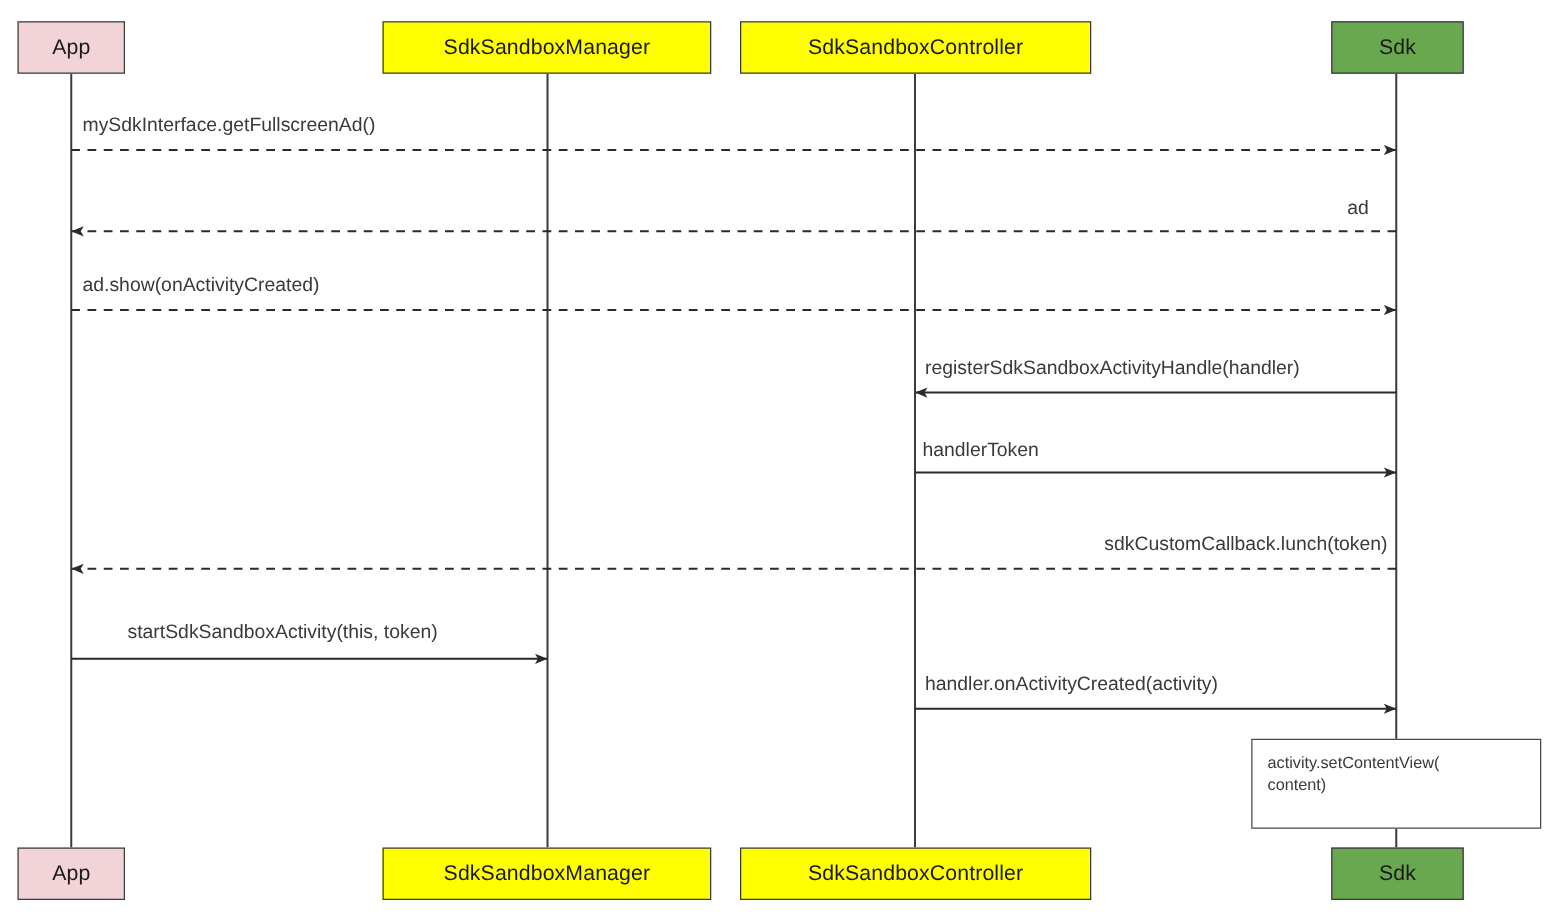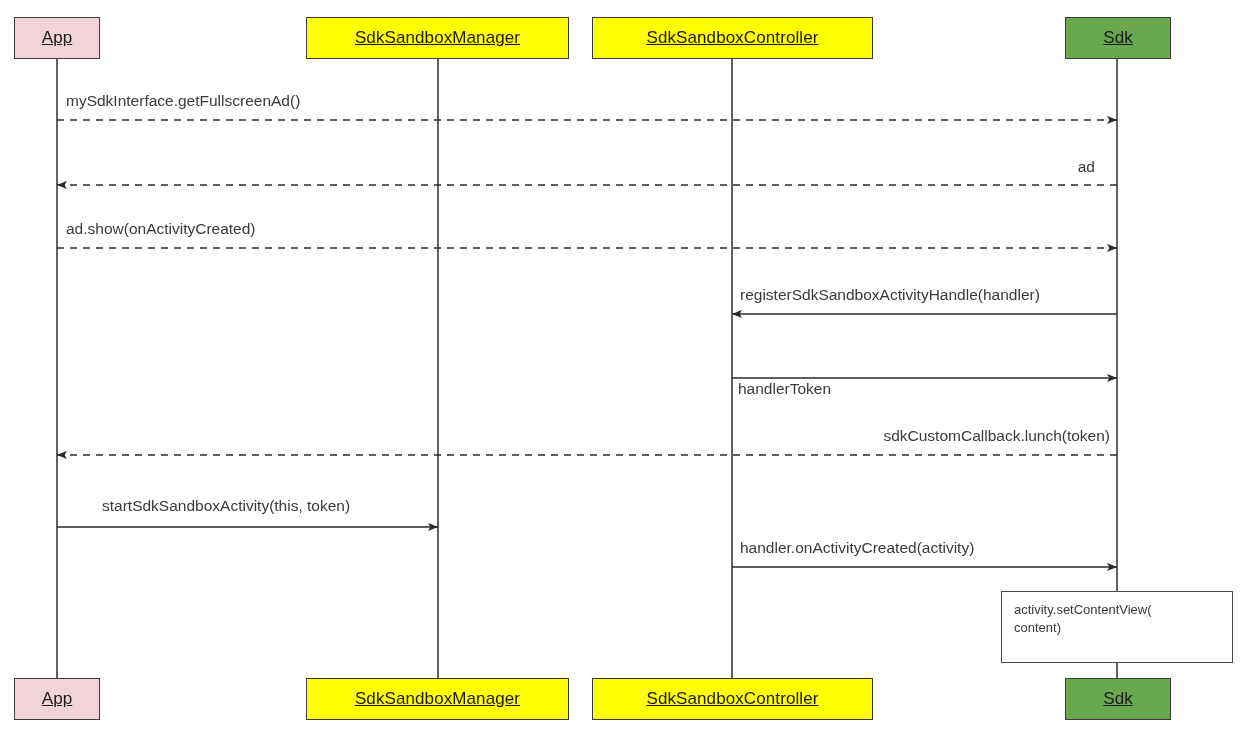--- a/index.html
+++ b/index.html
@@ -30,21 +30,20 @@
     position: absolute;
     box-sizing: border-box;
     border: 1.6px solid #3b3b3b;
     display: flex;
     align-items: center;
     justify-content: center;
     font-size: 17px;
     color: #1a1a1a;
     letter-spacing: 0.1px;
     white-space: nowrap;
-    text-decoration: underline;
   }
   .msg-label {
     position: absolute;
     font-size: 15.5px;
     color: #3a3a3a;
     white-space: nowrap;
     line-height: 1.15;
   }
   .note-box {
     position: absolute;
@@ -114,21 +113,21 @@
       </div>
       <div class="lifeline-box" style="left: 1065px; top: 678px; width: 106px; height: 42px; background: rgb(106, 168, 79); border-color: rgb(59, 59, 59);">
         <span>Sdk</span>
       </div>
     </div>
   <div id="label-layer">
       <div class="msg-label" style="top: 92px; left: 66px; text-align: center;">mySdkInterface.getFullscreenAd()</div>
       <div class="msg-label" style="top: 158px; left: 0px; width: 1095px; text-align: right;">ad</div>
       <div class="msg-label" style="top: 220px; left: 66px;">ad.show(onActivityCreated)</div>
       <div class="msg-label" style="top: 286px; left: 740px;">registerSdkSandboxActivityHandle(handler)</div>
-      <div class="msg-label" style="top: 352px; left: 738px; margin-top: 28px;">handlerToken</div>
+      <div class="msg-label" style="top: 352px; left: 738px;">handlerToken</div>
       <div class="msg-label" style="top: 427px; left: 0px; width: 1110px; text-align: right;">sdkCustomCallback.lunch(token)</div>
       <div class="msg-label" style="top: 497px; left: 66px; margin-left: 36px;">startSdkSandboxActivity(this, token)</div>
       <div class="msg-label" style="top: 539px; left: 740px;">handler.onActivityCreated(activity)</div>
     </div>
   <div id="note-layer">
       <div class="note-box" style="left: 1001px; top: 591px; width: 232px; height: 72px; background: rgb(255, 255, 255); border-color: rgb(74, 74, 74);">activity.setContentView(
 content)</div>
     </div>
 
 </div>

